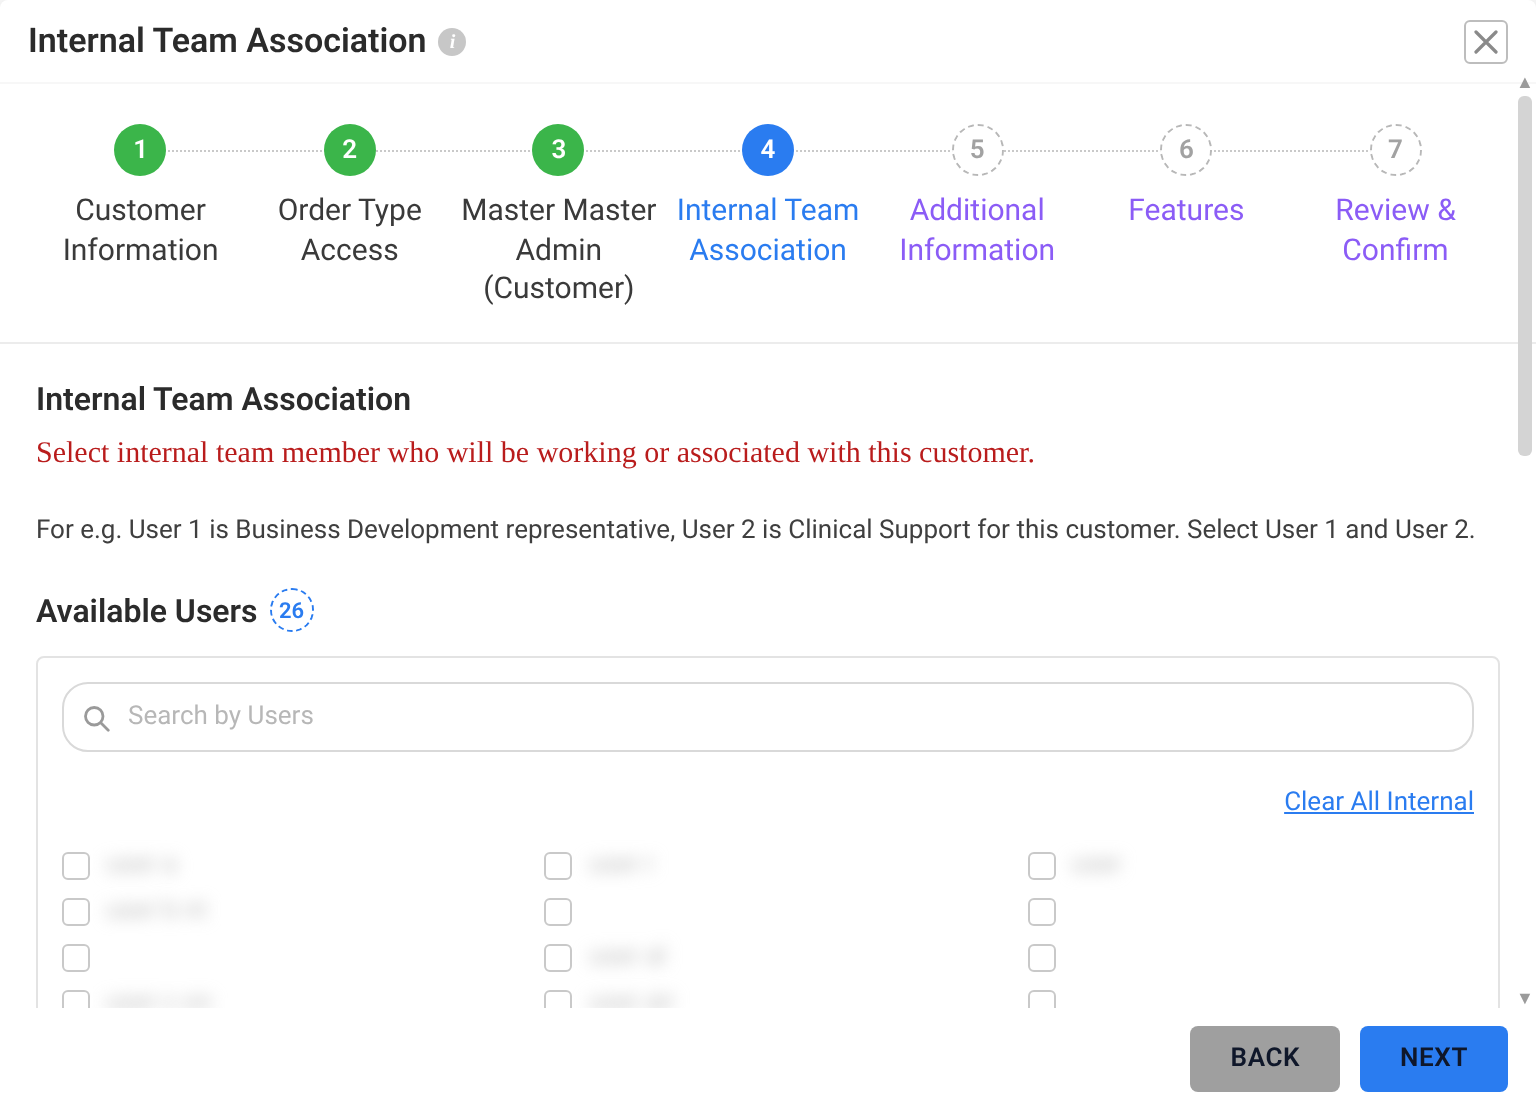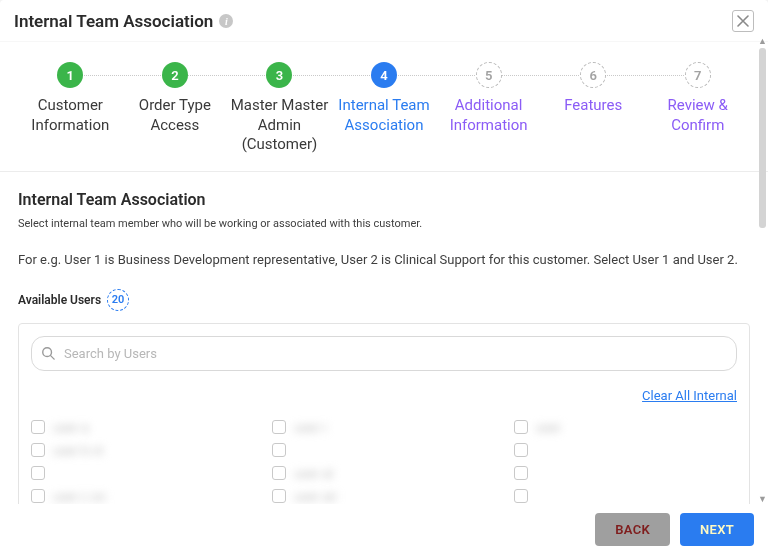--- a/index.html
+++ b/index.html
@@ -17,40 +17,40 @@
   .step.done .step-circle { background:#3bb54a; color:#fff; }
   .step.active .step-circle { background:#2a7cf0; color:#fff; }
   .step.pending .step-circle { background:#fff; border:1px dashed #b8b8b8; color:#a2a2a2; }
   .step-label { font-size:15px; color:#3a3a3a; line-height:1.3; padding:0 2px;}
   .step.active .step-label { color:#2a7cf0; }
   .step.pending .step-label { color:#8b5cf6; }
   .step::after { content:""; position:absolute; top:13px; left:50%; width:100%; border-top:1px dotted #c9c9c9; z-index:1; }
   .step:last-child::after { display:none; }
   .section { padding: 18px 4px 0 4px; }
   .section-title { font-size:16px; font-weight:600; color:#2b2b2b; margin-bottom:8px; }
-  .section-desc { font-size:11px; color:#404040; margin-bottom:20px; line-height:1.35;}
+  .section-desc { font-size:15px; color:#b91c1c; margin-bottom:20px; line-height:1.35;font-family:Liberation Serif, serif;}
   .section-eg { font-size:13px; color:#3f3f3f; margin-bottom:20px; line-height:1.35;}
   .avail-row { display:flex; align-items:center; gap:6px; margin-bottom:12px;}
-  .avail-label { font-size:12px; font-weight:600; color:#2b2b2b;}
+  .avail-label { font-size:16px; font-weight:600; color:#2b2b2b;}
   .count-badge { width:22px; height:22px; border:1.5px dashed #2a7cf0; border-radius:50%; display:flex; align-items:center; justify-content:center; font-size:11px; color:#2a7cf0; font-weight:600;}
   .users-box { border:1px solid #e3e3e3; border-radius:4px; padding:12px; }
   .search-wrap { position:relative; margin-bottom:14px; }
   .search-wrap svg { position:absolute; left:10px; top:50%; transform:translateY(-50%); }
   .search-input { width:100%; padding:9px 10px 9px 32px; border:1px solid #d9d9d9; border-radius:13px; font-size:13px; color:#333; }
   .search-input::placeholder { color:#b7b7b7; }
   .clear-row { text-align:right; margin-bottom:16px; }
   .clear-link { color:#2a7cf0; text-decoration:underline; font-size:13px; cursor:pointer; }
   .user-grid { display:grid; grid-template-columns: 1fr 1fr 1fr; column-gap:18px; row-gap:8px; }
   .user-item { display:flex; align-items:center; gap:8px; font-size:13px; color:#3f3f3f;}
   .chk { width:14px; height:14px; border:1px solid #c9c9c9; border-radius:3px; background:#fff; flex-shrink:0; cursor:pointer;}
   .user-item .blur { filter: blur(4px); color:#bdbdbd; }
   .footer { position:absolute; bottom:0; left:0; right:0; height:50px; display:flex; align-items:center; justify-content:flex-end; gap:10px; padding:0 14px; background:#fff;}
   .btn { border:none; border-radius:4px; padding:9px 20px; font-size:13px; font-weight:600; cursor:pointer; letter-spacing:0.3px;}
-  .btn-back { background:#9f9f9f; color:#7f1d1d; }
-  .btn-next { background:#2a7cf0; color:#fef9c3; }
+  .btn-back { background:#9f9f9f; color:#0f172a; }
+  .btn-next { background:#2a7cf0; color:#0f172a; }
   .scrollbar-fake { position:absolute; right:2px; top:36px; width:7px; height: calc(554px - 36px - 50px); background:transparent; }
   .sb-track-top { position:absolute; top:0; width:7px; height:10px; display:flex; align-items:center; justify-content:center; color:#9b9b9b; font-size:9px;}
   .sb-track-bot { position:absolute; bottom:0; width:7px; height:10px; display:flex; align-items:center; justify-content:center; color:#9b9b9b; font-size:9px;}
   .sb-thumb { position:absolute; top:12px; left:0; width:7px; height:180px; background:#d4d4d4; border-radius:3px;}
 </style>
 </head>
 <body>
 
 <div class="modal">
 
@@ -100,21 +100,21 @@
     </div>
 
     <div class="content">
       <div class="section">
         <div class="section-title">Internal Team Association</div>
         <div class="section-desc">Select internal team member who will be working or associated with this customer.</div>
         <div class="section-eg">For e.g. User 1 is Business Development representative, User 2 is Clinical Support for this customer. Select User 1 and User 2.</div>
 
         <div class="avail-row">
           <span class="avail-label">Available Users</span>
-          <span class="count-badge">20</span>
+          <span class="count-badge">26</span>
         </div>
 
         <div class="users-box">
           <div class="search-wrap">
             <svg width="14" height="14" viewBox="0 0 16 16">
                 <circle cx="7" cy="7" r="5" stroke="#9a9a9a" stroke-width="1.6" fill="none"></circle>
                 <line x1="11" y1="11" x2="15" y2="15" stroke="#9a9a9a" stroke-width="1.6" stroke-linecap="round"></line>
               </svg>
             <input class="search-input" type="text" placeholder="Search by Users" style="">
           </div>

